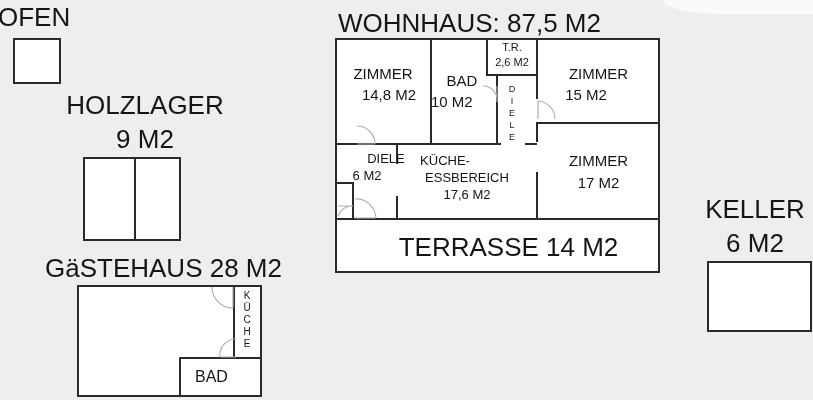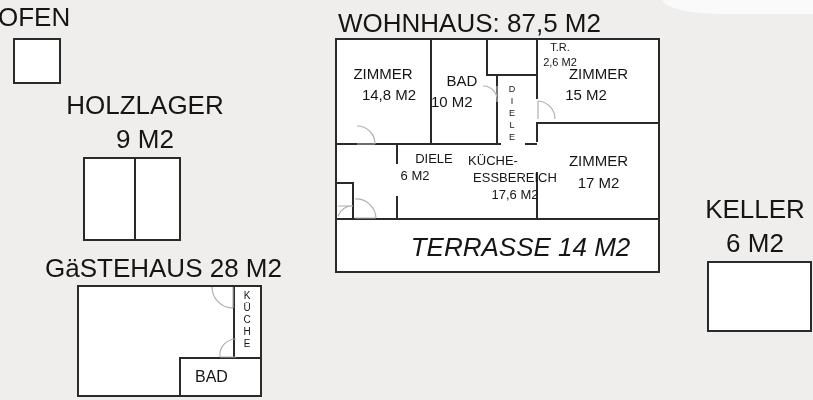--- a/index.html
+++ b/index.html
@@ -7,21 +7,21 @@
       width: 813px; height: 400px; overflow: hidden;
       background: #f0eeec;
       position: relative;
       font-family: "Liberation Sans", sans-serif;
       color: #151515;
     }
     .abs { position: absolute; }
     .label { position: absolute; white-space: nowrap; line-height: 1; }
     .big { font-size: 26px; }
     .mid { font-size: 15px; }
-    .small { font-size: 12px; margin-left: 48px; }
+    .small { font-size: 12px; }
     .box { position: absolute; background: #ffffff; border: 2px solid #2a2a2a; box-sizing: border-box; }
     .wall { position: absolute; background: #2a2a2a; }
     .center { text-align: center; }
     .vtext { display: flex; flex-direction: column; align-items: center; font-size: 10px; line-height: 12px; }
     .corner-glare {
       position: absolute; right: 0; top: 0; width: 150px; height: 14px;
       background: #fafafa; border-bottom-left-radius: 60px 14px;
     }
   </style>
 </head>
@@ -107,21 +107,21 @@
 <div class="label small center" style="left:356px; top:152px; width:60px; font-size:13px;">DIELE</div>
 <div class="label small center" style="left:337px; top:169px; width:60px; font-size:13px;">6 M2</div>
 
 <div class="label small center" style="left:376px; top:154px; width:138px; font-size:13px;">KÜCHE-</div>
 <div class="label small center" style="left:398px; top:171px; width:138px; font-size:13px;">ESSBEREICH</div>
 <div class="label small center" style="left:398px; top:188px; width:138px; font-size:13px;">17,6 M2</div>
 
 <div class="label mid center" style="left:538px; top:153px; width:121px;">ZIMMER</div>
 <div class="label mid center" style="left:538px; top:175px; width:121px;">17 M2</div>
 
-<div class="label big center" style="left:336px; top:234px; width:369px;font-style:italic;">TERRASSE 14 M2</div>
+<div class="label big center" style="left:324px; top:234px; width:369px;">TERRASSE 14 M2</div>
 
 <svg class="abs" style="left:355px; top:124px;" width="22" height="21">
   <path d="M2 20 L20 20 M2 2 A18 18 0 0 1 20 20" stroke="#b0b0b0" stroke-width="1.2" fill="none"></path>
 </svg>
 <svg class="abs" style="left:481px; top:84px;" width="18" height="20">
   <path d="M16 2 L16 18 M2 2 A14 14 0 0 1 16 18" stroke="#b0b0b0" stroke-width="1.2" fill="none"></path>
 </svg>
 <svg class="abs" style="left:537px; top:99px;" width="20" height="23">
   <path d="M1 2 L1 20 M1 2 A18 18 0 0 1 18 20" stroke="#b0b0b0" stroke-width="1.2" fill="none"></path>
 </svg>

